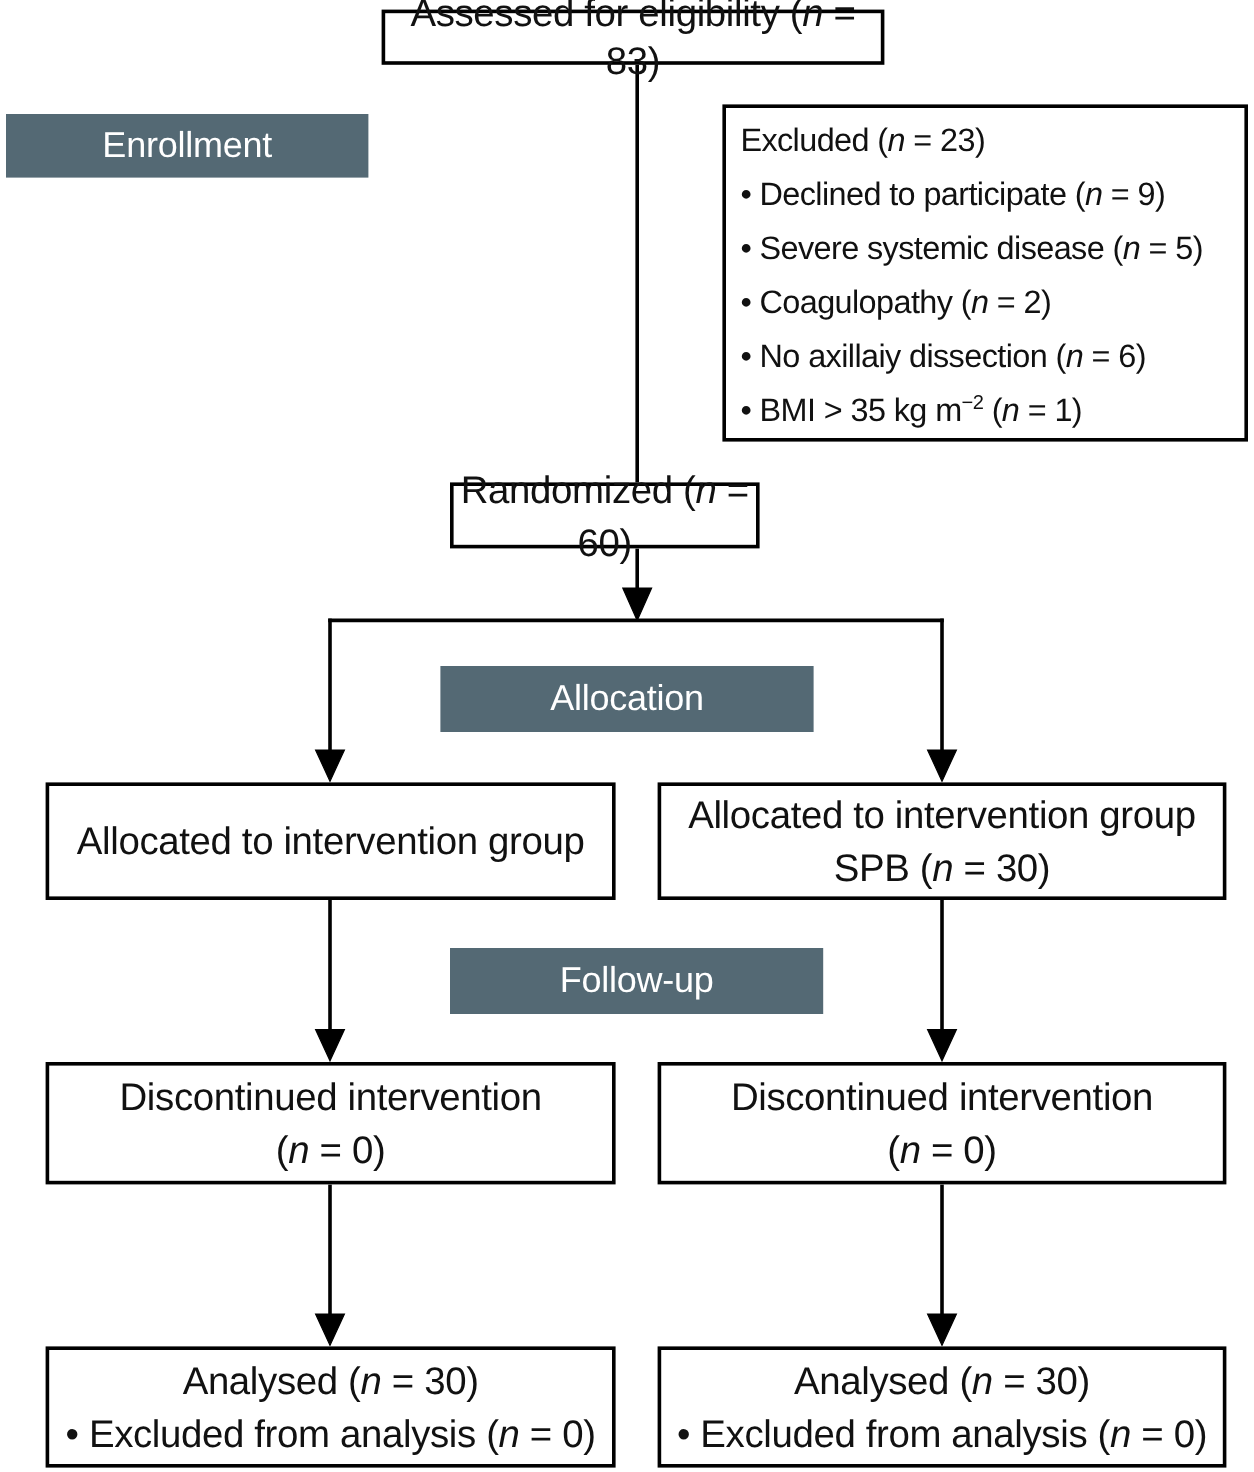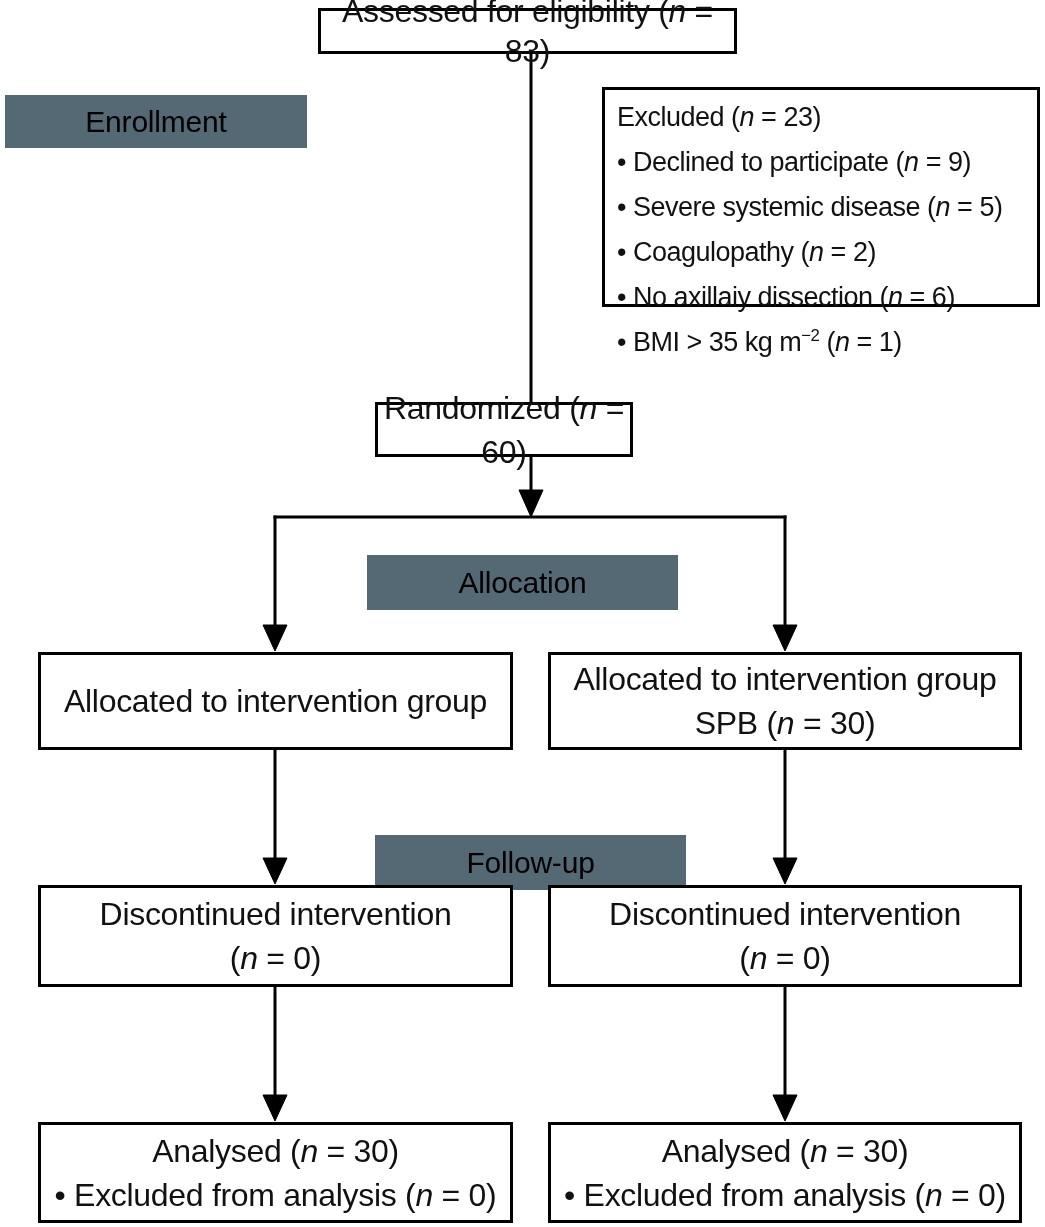--- a/index.html
+++ b/index.html
@@ -43,21 +43,21 @@
     text-align: left;
     padding: 5px 12px 0 12px;
     font-size: 27px;
     letter-spacing: -0.5px;
     line-height: 45px;
   }
   .banner {
     position: absolute;
     box-sizing: border-box;
     background: #546974;
-    color: #000000;
+    color: #ffffff;
     display: flex;
     align-items: center;
     justify-content: center;
     font-size: 30px;
     letter-spacing: -0.2px;
     z-index: 2;
   }
   .box i { font-style: italic; }
   sup { font-size: 0.62em; vertical-align: super; line-height: 0; }
 </style>
@@ -88,21 +88,21 @@
   </svg>
 
   <div class="box" style="left:318px; top:8px; width:419px; height:46px; line-height:40px;">
     <div>Assessed for eligibility (<i>n</i> = 83)</div>
   </div>
 
   <div class="banner" style="left:5px; top:95px; width:302px; height:53px;">
     <span>Enrollment</span>
   </div>
 
-  <div class="box left-align" style="left:602px; top:87px; width:438px; height:220px;">
+  <div class="box left-align" style="left:602px; top:87px; width:438px; height:281px;">
     <div>Excluded (<i>n</i> = 23)</div>
     <div>• Declined to participate (<i>n</i> = 9)</div>
     <div>• Severe systemic disease (<i>n</i> = 5)</div>
     <div>• Coagulopathy (<i>n</i> = 2)</div>
     <div>• No axillaiy dissection (<i>n</i> = 6)</div>
     <div>• BMI &gt; 35 kg m<sup>−2</sup> (<i>n</i> = 1)</div>
   </div>
 
   <div class="box" style="left:375px; top:402px; width:258px; height:55px;">
     <div>Randomized (<i>n</i> = 60)</div>
@@ -113,21 +113,21 @@
   </div>
 
   <div class="box" style="left:38px; top:652px; width:475px; height:98px;">
     <div>Allocated to intervention group</div>
   </div>
   <div class="box" style="left:548px; top:652px; width:474px; height:98px;">
     <div>Allocated to intervention group</div>
     <div>SPB (<i>n</i> = 30)</div>
   </div>
 
-  <div class="banner" style="left:375px; top:835px; width:311px; height:55px;">
+  <div class="banner" style="left:375px; top:790px; width:311px; height:55px;">
     <span>Follow-up</span>
   </div>
 
   <div class="box" style="left:38px; top:885px; width:475px; height:102px;">
     <div>Discontinued intervention</div>
     <div>(<i>n</i> = 0)</div>
   </div>
   <div class="box" style="left:548px; top:885px; width:474px; height:102px;">
     <div>Discontinued intervention</div>
     <div>(<i>n</i> = 0)</div>

